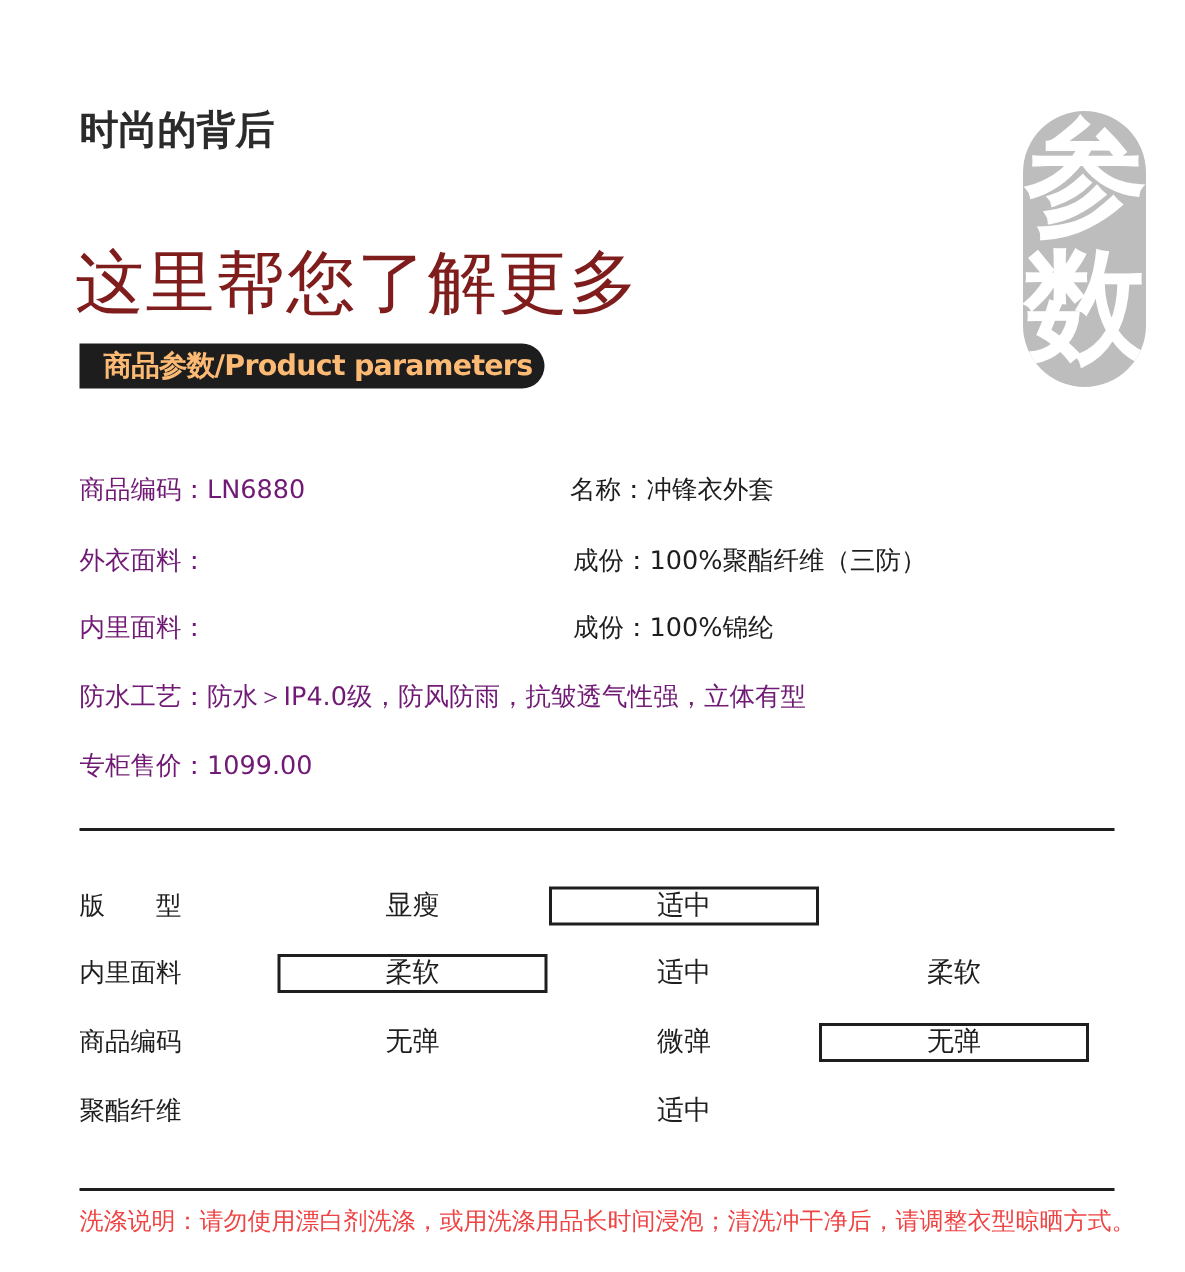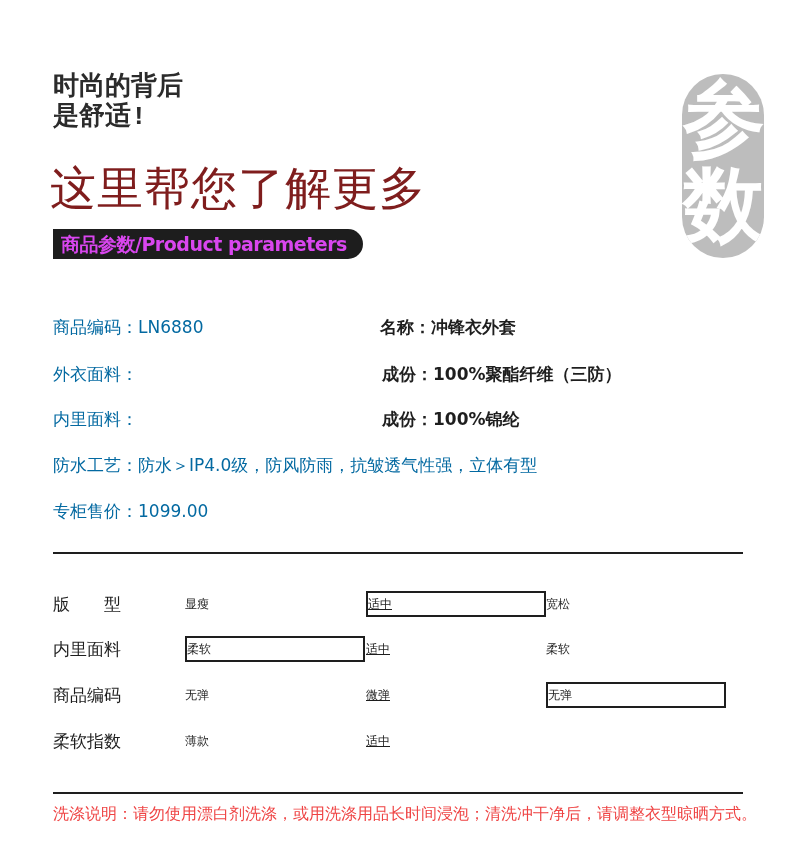--- a/index.html
+++ b/index.html
@@ -5,76 +5,75 @@
   html, body { margin: 0; padding: 0; background: #ffffff; }
   body {
     width: 790px; height: 848px; position: relative; overflow: hidden;
     font-family: "DejaVu Sans", "Liberation Sans", sans-serif;
     color: #1e1e1e;
   }
   .tagline {
     position: absolute; left: 53px; top: 72px;
     font-size: 26px; font-weight: bold; line-height: 30px; color: #2b2b2b;
     letter-spacing: 0px;
-    font-family: Liberation Mono, monospace;
   }
   .headline {
     position: absolute; left: 50px; top: 158px;
     font-size: 46px; font-weight: normal; line-height: 60px; color: #7f1d1d;
     letter-spacing: 1px;
   }
   .label-bar {
     position: absolute; left: 53px; top: 229px; height: 30px;
     width: 310px;
-    background: #1d1d1d; color: #d946ef;
+    background: #1d1d1d; color: #fdba74;
     border-radius: 0 15px 15px 0;
     font-size: 19px; font-weight: bold; line-height: 30px;
     padding-left: 8px; box-sizing: border-box; white-space: nowrap;
     letter-spacing: -0.5px;
+    text-align: center;
   }
   .badge {
     position: absolute; left: 682px; top: 74px; width: 82px; height: 184px;
     background: #bdbdbd; border-radius: 41px; overflow: hidden;
   }
   .badge span {
     display: block; color: #ffffff; font-weight: bold; font-size: 82px;
     line-height: 86px; text-align: center; margin-left: -8px; width: 100px;
   }
   .badge .c1 { margin-top: 2px; }
   .info-row {
-    position: absolute; left: 53px; font-size: 17px; line-height: 24px; color: #0369a1;
+    position: absolute; left: 53px; font-size: 17px; line-height: 24px; color: #701a75;
     white-space: nowrap;
   }
   .info-right {
-    position: absolute; font-size: 17px; line-height: 24px; color: #1e1e1e; white-space: nowrap; font-weight: bold;
+    position: absolute; font-size: 17px; line-height: 24px; color: #1e1e1e; white-space: nowrap;
   }
   .divider {
     position: absolute; left: 53px; width: 690px; height: 2px; background: #1e1e1e;
   }
   .grid-row { position: absolute; left: 53px; width: 690px; height: 26px; }
   .cell {
     position: absolute; top: 0; height: 26px; width: 180px;
-    font-size: 12px; line-height: 26px; text-align: left; box-sizing: border-box;
+    font-size: 18px; line-height: 26px; text-align: center; box-sizing: border-box;
   }
   .cell.boxed { border: 2px solid #1e1e1e; line-height: 22px; }
   .row-label { position: absolute; left: 0; top: 0; font-size: 17px; line-height: 26px; }
   .c-a { left: 132px; }
-  .c-b { left: 313px; text-decoration: underline; }
+  .c-b { left: 313px; }
   .c-c { left: 493px; }
   .footer-note {
     position: absolute; left: 53px; top: 805px; font-size: 16px; line-height: 18px; color: #ef4444;
     white-space: nowrap;
   }
 </style>
 </head>
 <body>
 
 <div class="tagline">
   <div>时尚的背后</div>
-  <div>是舒适!</div>
 </div>
 
 <div class="headline">这里帮您了解更多</div>
 
 <div class="label-bar">商品参数/Product parameters</div>
 
 <div class="badge">
   <span class="c1">参</span>
   <span>数</span>
 </div>
@@ -99,38 +98,36 @@
 <div class="info-row" style="top:499px;">
   <span>专柜售价：</span><span>1099.00</span>
 </div>
 
 <div class="divider" style="top:552px;"></div>
 
 <div class="grid-row" style="top:591px;">
   <span class="row-label">版　　型</span>
   <span class="cell c-a">显瘦</span>
   <span class="cell c-b boxed">适中</span>
-  <span class="cell c-c">宽松</span>
 </div>
 
 <div class="grid-row" style="top:636px;">
   <span class="row-label">内里面料</span>
   <span class="cell c-a boxed">柔软</span>
   <span class="cell c-b">适中</span>
   <span class="cell c-c">柔软</span>
 </div>
 
 <div class="grid-row" style="top:682px;">
   <span class="row-label">商品编码</span>
   <span class="cell c-a">无弹</span>
   <span class="cell c-b">微弹</span>
   <span class="cell c-c boxed">无弹</span>
 </div>
 
 <div class="grid-row" style="top:728px;">
-  <span class="row-label">柔软指数</span>
-  <span class="cell c-a">薄款</span>
+  <span class="row-label">聚酯纤维</span>
   <span class="cell c-b">适中</span>
 </div>
 
 <div class="divider" style="top:792px;"></div>
 
 <div class="footer-note">洗涤说明：请勿使用漂白剂洗涤，或用洗涤用品长时间浸泡；清洗冲干净后，请调整衣型晾晒方式。</div>
 
 </body></html>

